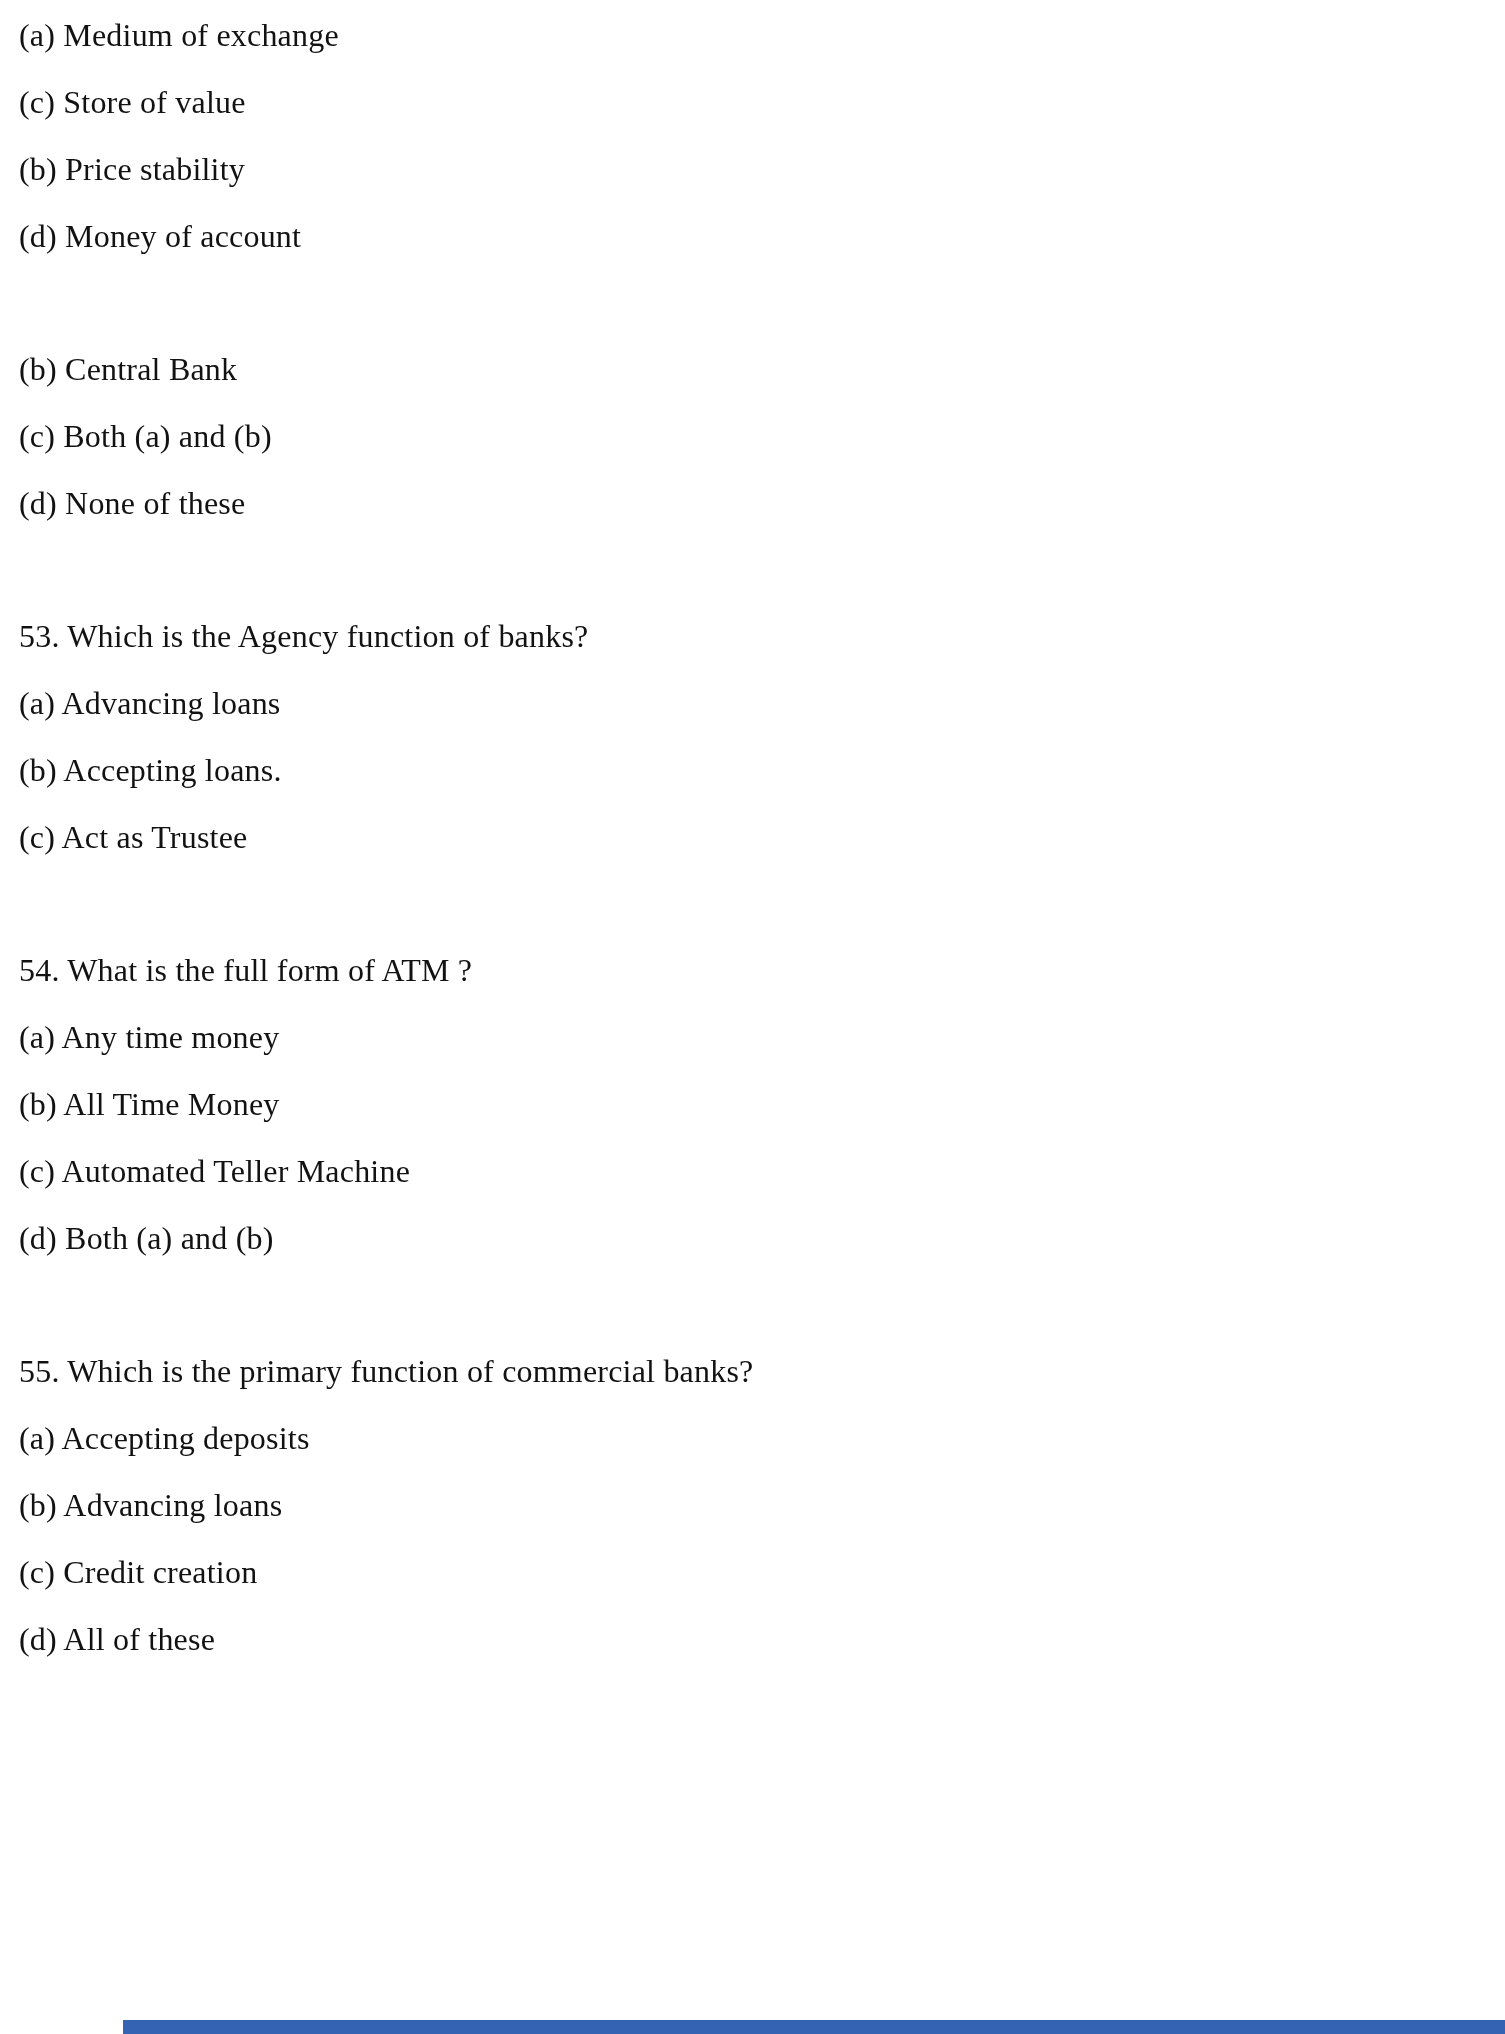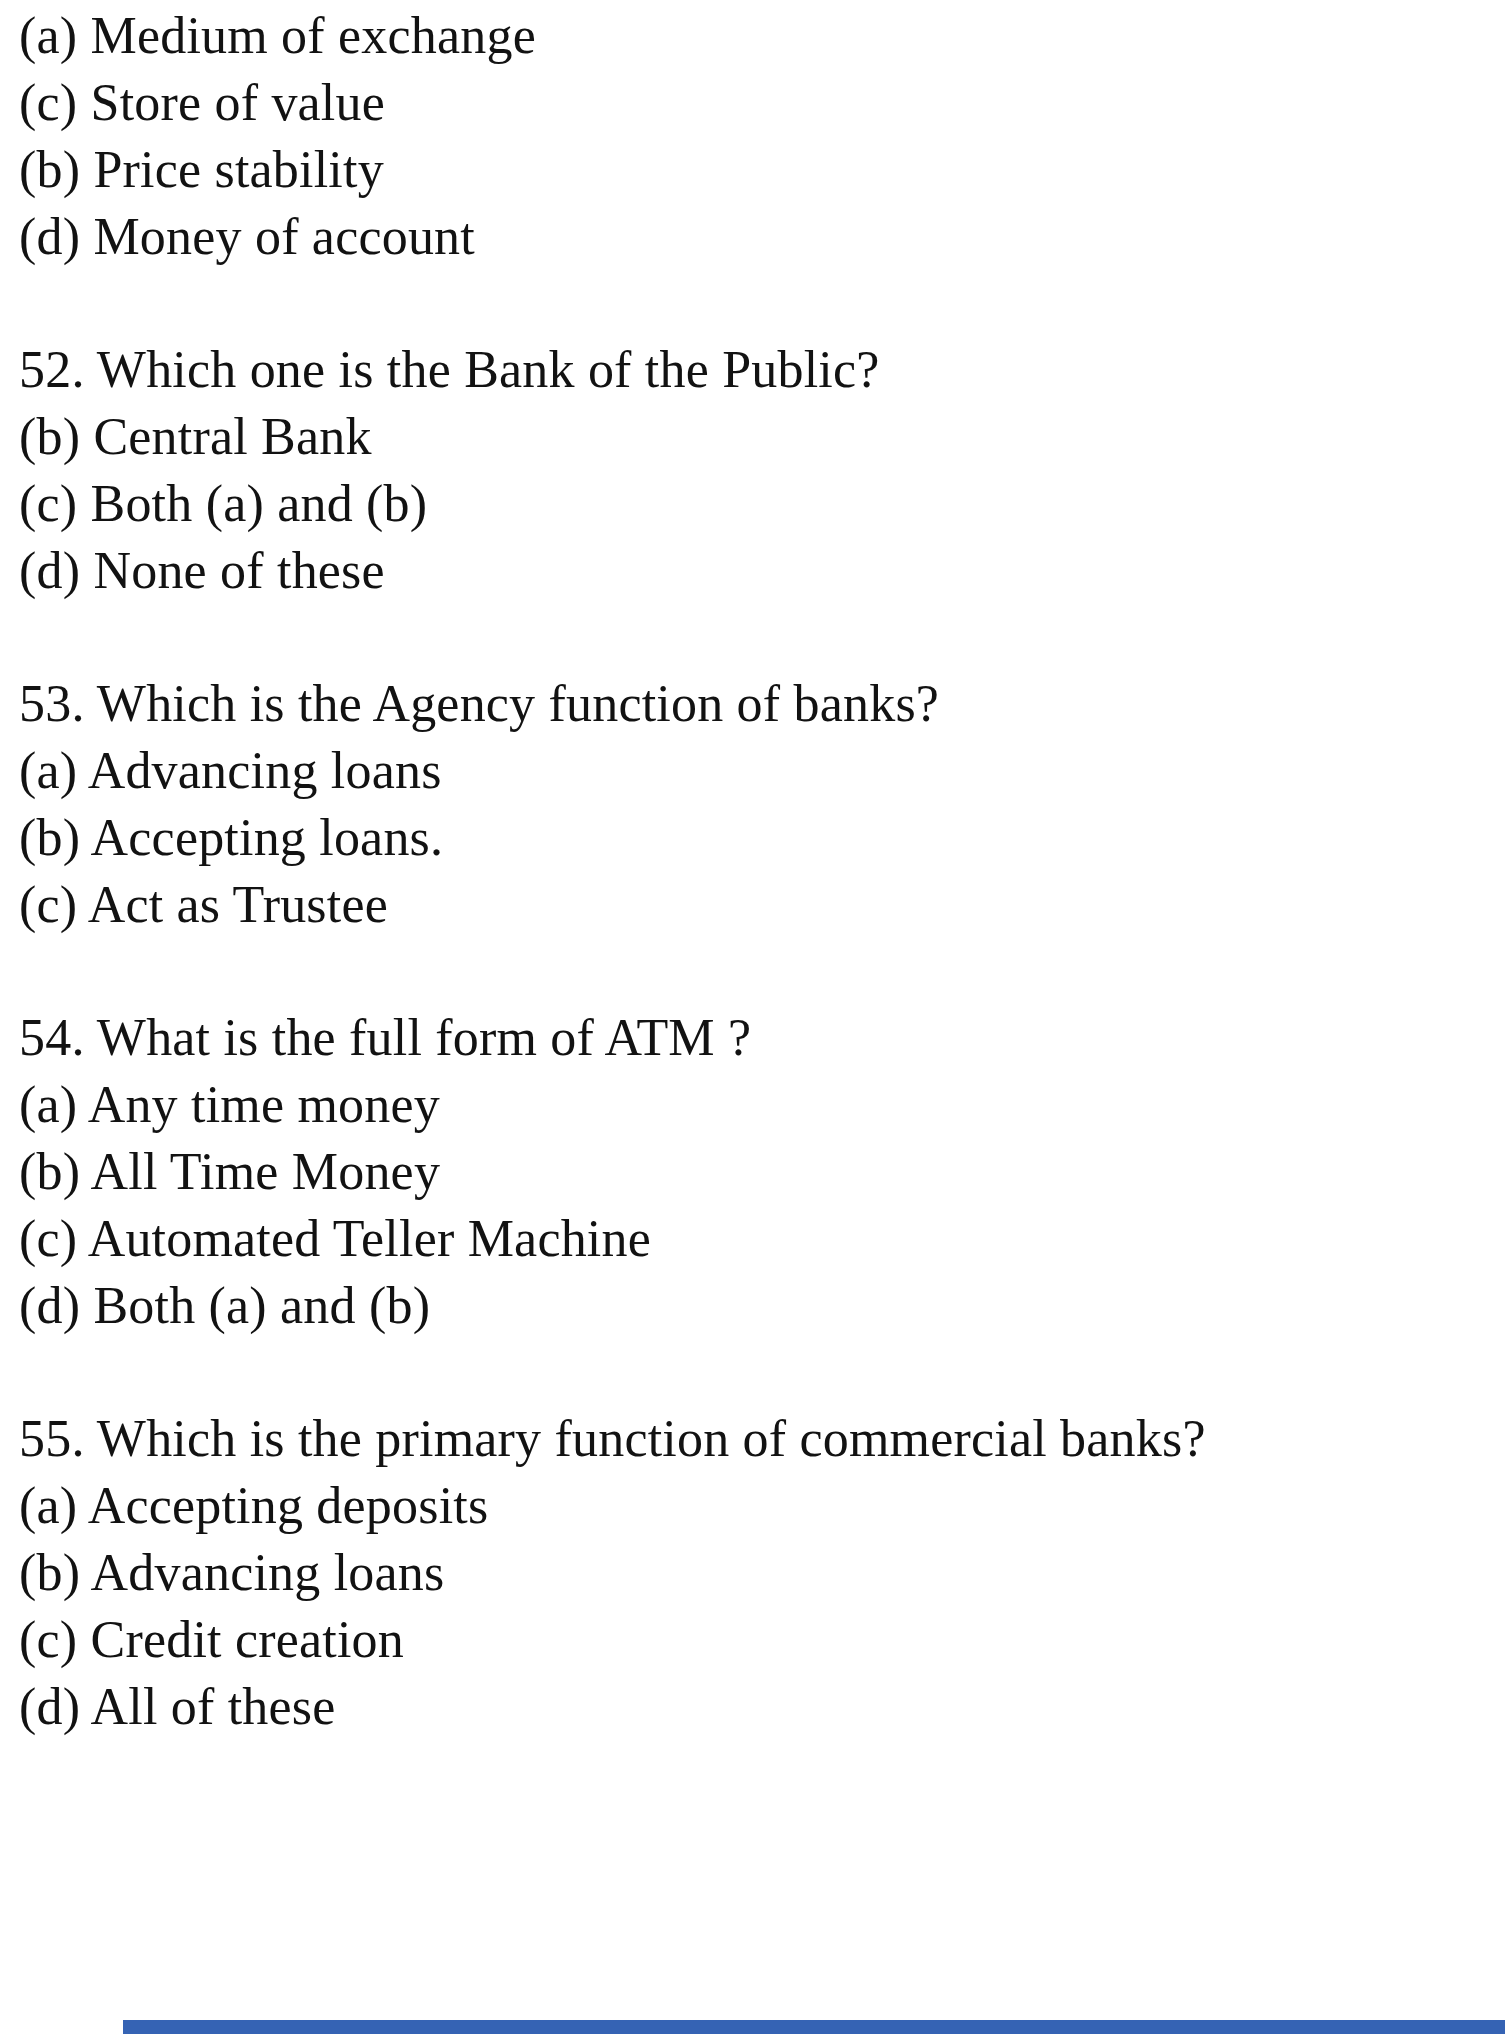--- a/index.html
+++ b/index.html
@@ -7,21 +7,21 @@
     padding: 0;
     background: #ffffff;
   }
   .page {
     position: relative;
     width: 1505px;
     height: 2034px;
     background: #ffffff;
     overflow: hidden;
     font-family: "Liberation Serif", "DejaVu Serif", serif;
-    font-size: 52px;
+    font-size: 32px;
     color: #121212;
   }
   .content {
     position: absolute;
     top: 2px;
     left: 19px;
     right: 20px;
   }
   .qblock { margin: 0; }
   .qblock + .qblock { margin-top: 66px; }
@@ -46,21 +46,20 @@
   <div class="content">
 
     <div class="qblock">
       <div class="line">(a) Medium of exchange</div>
       <div class="line">(c) Store of value</div>
       <div class="line">(b) Price stability</div>
       <div class="line">(d) Money of account</div>
     </div>
 
     <div class="qblock">
-      <div class="line">52. Which one is the Bank of the Public?</div>
       <div class="line">(b) Central Bank</div>
       <div class="line">(c) Both (a) and (b)</div>
       <div class="line">(d) None of these</div>
     </div>
 
     <div class="qblock">
       <div class="line">53. Which is the Agency function of banks?</div>
       <div class="line">(a) Advancing loans</div>
       <div class="line">(b) Accepting loans.</div>
       <div class="line">(c) Act as Trustee</div>

